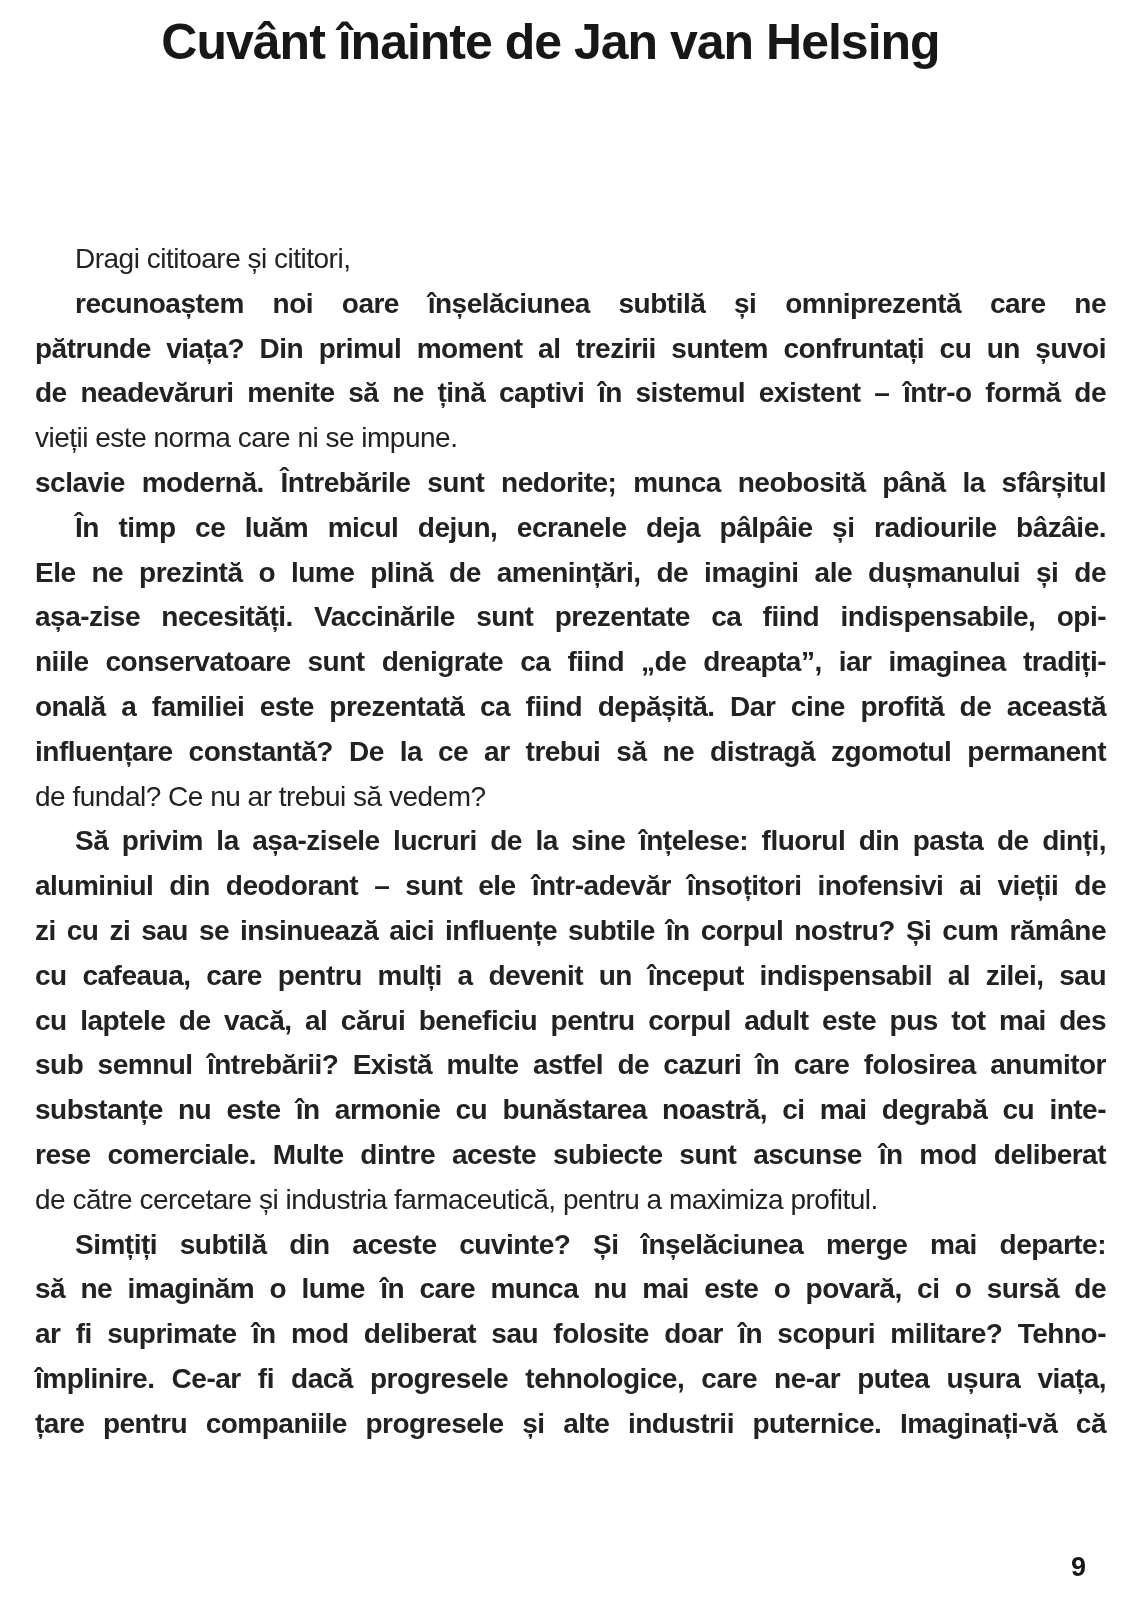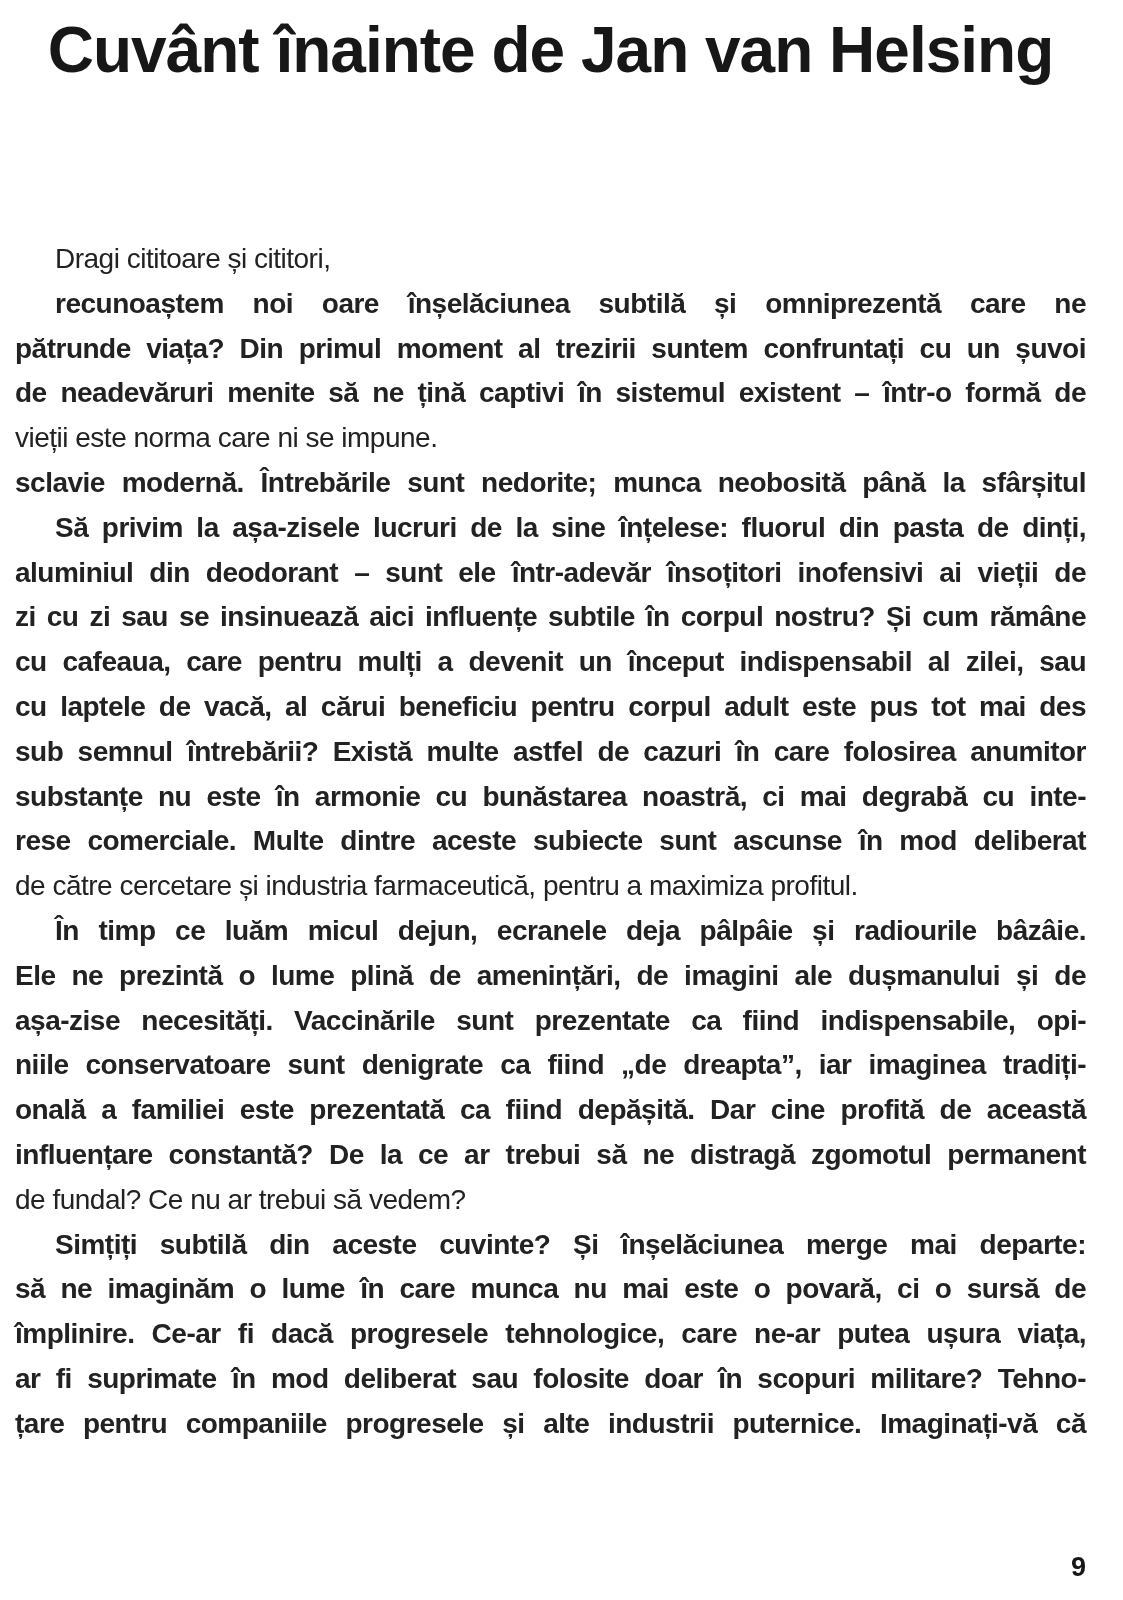--- a/index.html
+++ b/index.html
@@ -17,21 +17,21 @@
   .page {
     position: absolute;
     inset: 0;
   }
   .chapter-title {
     position: absolute;
     top: 12px;
     left: 15px;
     width: 1071px;
     text-align: center;
-    font-size: 64px;
+    font-size: 50px;
     font-weight: 700;
     letter-spacing: -1px;
     color: #171717;
     line-height: 1.2;
     white-space: nowrap;
   }
   .body-text {
     position: absolute;
     top: 237px;
     left: 15px;
@@ -69,54 +69,54 @@
     font-weight: 700;
     color: #171717;
   }
 </style>
 </head>
 <body style="background: rgb(255, 255, 255);">
 
 <div class="page">
   <div class="chapter-title" style="color: rgb(23, 23, 23);">Cuvânt înainte de Jan van Helsing</div>
 
-  <div class="body-text" style="color: rgb(34, 34, 34);">
+  <div class="body-text" style="color: rgb(34, 34, 34); margin-left: 20px;">
       <div class="paragraph">
         <div class="line indent">Dragi cititoare și cititori,</div>
       </div>
       <div class="paragraph">
         <div class="line indent stretch">recunoaștem noi oare înșelăciunea subtilă și omniprezentă care ne</div>
         <div class="line stretch">pătrunde viața? Din primul moment al trezirii suntem confruntați cu un șuvoi</div>
         <div class="line stretch">de neadevăruri menite să ne țină captivi în sistemul existent – într-o formă de</div>
         <div class="line">vieții este norma care ni se impune.</div>
         <div class="line stretch">sclavie modernă. Întrebările sunt nedorite; munca neobosită până la sfârșitul</div>
+      </div>
+      <div class="paragraph">
+        <div class="line indent stretch">În timp ce luăm micul dejun, ecranele deja pâlpâie și radiourile bâzâie.</div>
+        <div class="line stretch">Ele ne prezintă o lume plină de amenințări, de imagini ale dușmanului și de</div>
+        <div class="line stretch">așa-zise necesități. Vaccinările sunt prezentate ca fiind indispensabile, opi-</div>
+        <div class="line stretch">niile conservatoare sunt denigrate ca fiind „de dreapta”, iar imaginea tradiți-</div>
+        <div class="line stretch">onală a familiei este prezentată ca fiind depășită. Dar cine profită de această</div>
+        <div class="line stretch">influențare constantă? De la ce ar trebui să ne distragă zgomotul permanent</div>
+        <div class="line">de fundal? Ce nu ar trebui să vedem?</div>
       </div>
       <div class="paragraph">
         <div class="line indent stretch">Să privim la așa-zisele lucruri de la sine înțelese: fluorul din pasta de dinți,</div>
         <div class="line stretch">aluminiul din deodorant – sunt ele într-adevăr însoțitori inofensivi ai vieții de</div>
         <div class="line stretch">zi cu zi sau se insinuează aici influențe subtile în corpul nostru? Și cum rămâne</div>
         <div class="line stretch">cu cafeaua, care pentru mulți a devenit un început indispensabil al zilei, sau</div>
         <div class="line stretch">cu laptele de vacă, al cărui beneficiu pentru corpul adult este pus tot mai des</div>
         <div class="line stretch">sub semnul întrebării? Există multe astfel de cazuri în care folosirea anumitor</div>
         <div class="line stretch">substanțe nu este în armonie cu bunăstarea noastră, ci mai degrabă cu inte-</div>
         <div class="line stretch">rese comerciale. Multe dintre aceste subiecte sunt ascunse în mod deliberat</div>
         <div class="line">de către cercetare și industria farmaceutică, pentru a maximiza profitul.</div>
       </div>
       <div class="paragraph">
-        <div class="line indent stretch">În timp ce luăm micul dejun, ecranele deja pâlpâie și radiourile bâzâie.</div>
-        <div class="line stretch">Ele ne prezintă o lume plină de amenințări, de imagini ale dușmanului și de</div>
-        <div class="line stretch">așa-zise necesități. Vaccinările sunt prezentate ca fiind indispensabile, opi-</div>
-        <div class="line stretch">niile conservatoare sunt denigrate ca fiind „de dreapta”, iar imaginea tradiți-</div>
-        <div class="line stretch">onală a familiei este prezentată ca fiind depășită. Dar cine profită de această</div>
-        <div class="line stretch">influențare constantă? De la ce ar trebui să ne distragă zgomotul permanent</div>
-        <div class="line">de fundal? Ce nu ar trebui să vedem?</div>
-      </div>
-      <div class="paragraph">
         <div class="line indent stretch">Simțiți subtilă din aceste cuvinte? Și înșelăciunea merge mai departe:</div>
         <div class="line stretch">să ne imaginăm o lume în care munca nu mai este o povară, ci o sursă de</div>
+        <div class="line stretch">ar fi suprimate în mod deliberat sau folosite doar în scopuri militare? Tehno-</div>
         <div class="line stretch">împlinire. Ce-ar fi dacă progresele tehnologice, care ne-ar putea ușura viața,</div>
-        <div class="line stretch">ar fi suprimate în mod deliberat sau folosite doar în scopuri militare? Tehno-</div>
         <div class="line stretch">țare pentru companiile progresele și alte industrii puternice. Imaginați-vă că</div>
       </div>
     </div>
 
   <div class="page-number" style="color: rgb(23, 23, 23);">9</div>
 </div>
 
 </body></html>

